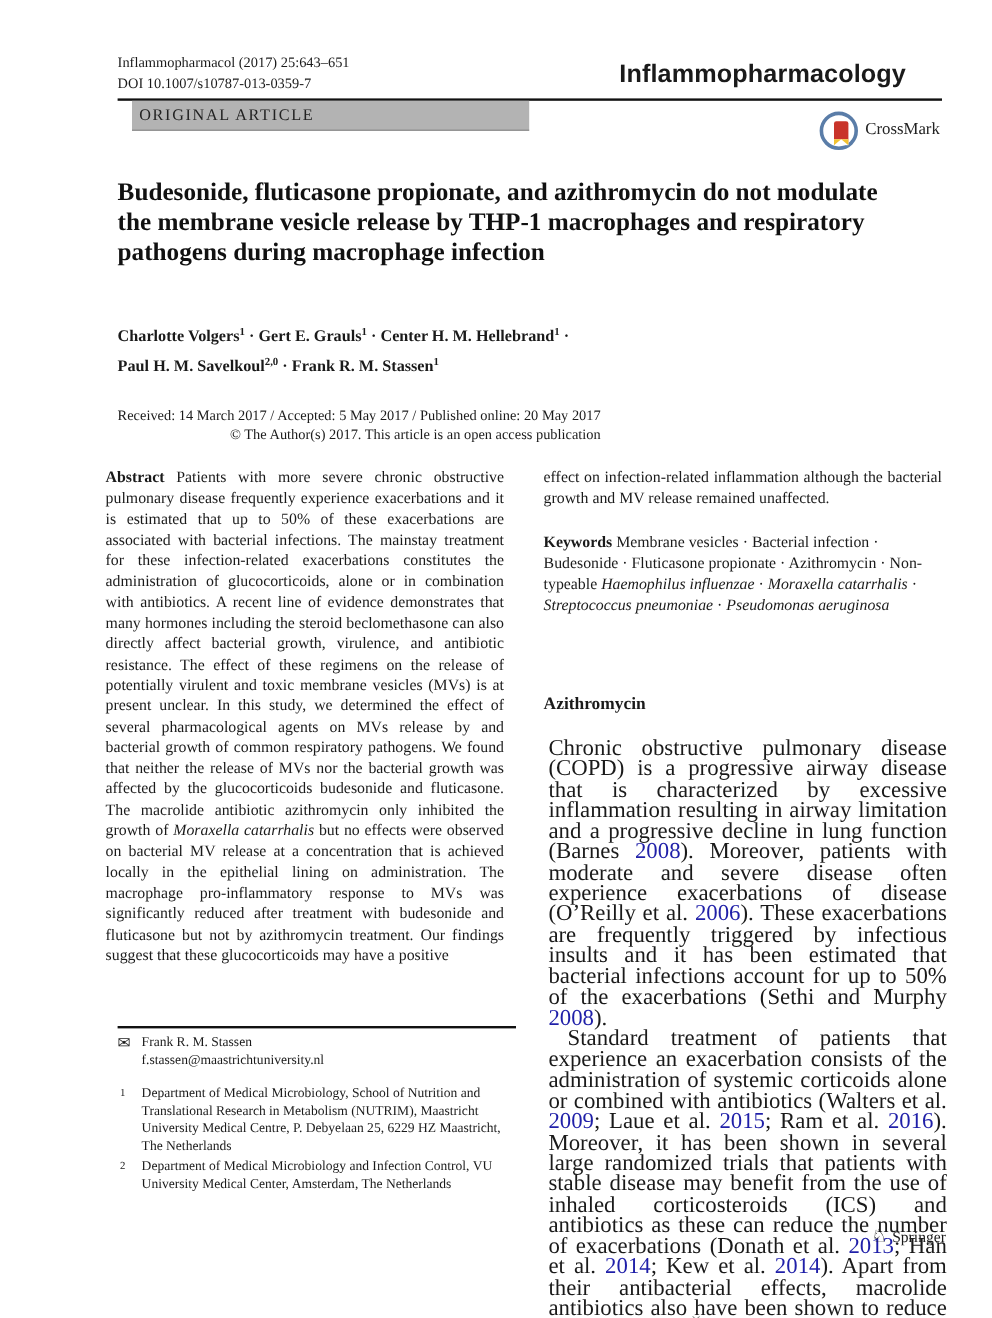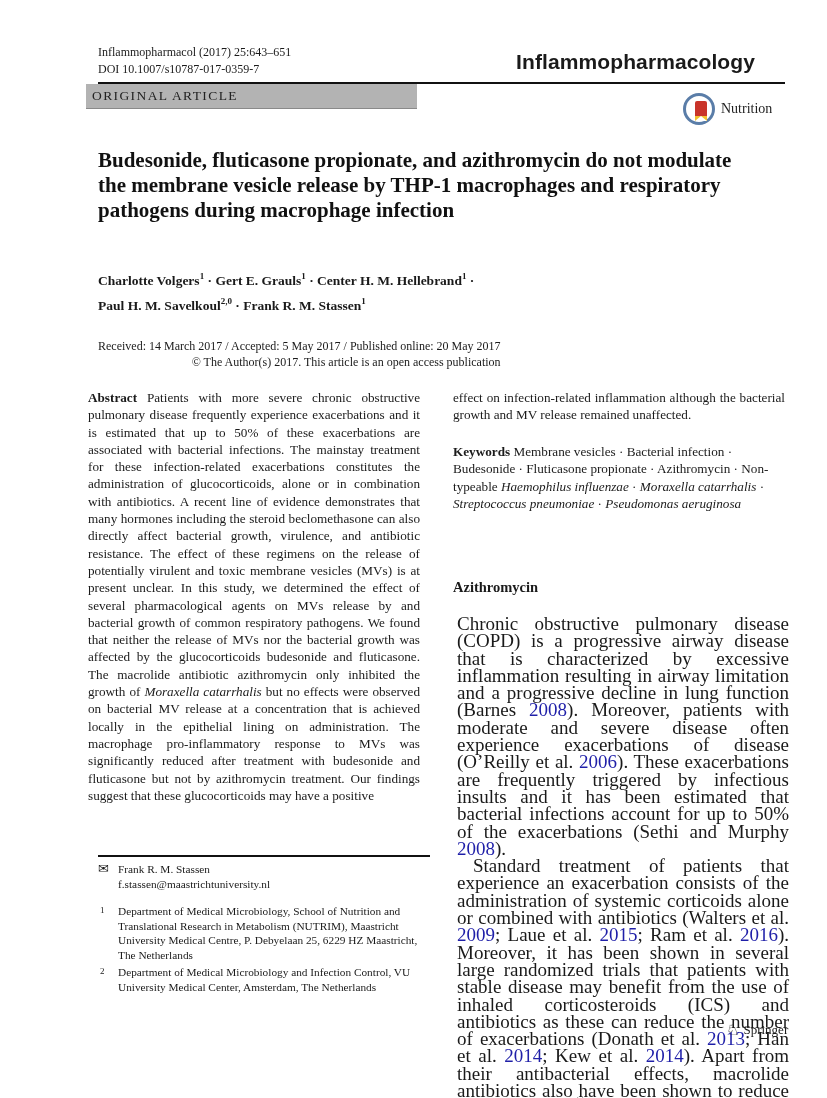--- a/index.html
+++ b/index.html
@@ -3,21 +3,21 @@
 <meta charset="utf-8">
 <style>
   html, body { margin: 0; padding: 0; background: #ffffff; }
   body { width: 827px; height: 1098px; position: relative; overflow: hidden;
          font-family: "Liberation Serif", "DejaVu Serif", serif; color: #1a1a1a; }
   .abs { position: absolute; margin-left: 28px; }
   .hdr-meta { left: 70px; top: 44px; font-size: 12px; line-height: 17px; }
   .journal-name { right: 72px; top: 50px; font-family: "Liberation Sans", "DejaVu Sans", sans-serif;
                   font-weight: bold; font-size: 21px; letter-spacing: 0.1px; }
   .hdr-rule { left: 70px; top: 82px; width: 687px; height: 2px; background: #111; }
-  .orig-band { left: 58px; top: 84px; width: 331px; height: 24px; background: #b3b3b3;
+  .orig-band { left: 82px; top: 84px; width: 331px; height: 24px; background: #b3b3b3;
                border-bottom: 1px solid #8a8a8a; }
   .orig-band span { position: absolute; left: 6px; top: 4px; font-size: 13.5px; letter-spacing: 1.4px; color: #222; }
   .crossmark { left: 655px; top: 93px; width: 110px; height: 36px; }
   .cm-circle { position: absolute; left: 0; top: 0; width: 32px; height: 32px; border-radius: 50%;
                border: 3px solid #5a7da8; box-sizing: border-box; background: #fff; }
   .cm-inner { position: absolute; left: 9px; top: 5px; width: 12px; height: 18px; background: #c9342a;
               border-radius: 2px 2px 0 0; }
   .cm-tri { position: absolute; left: 9px; top: 20px; width: 0; height: 0;
             border-left: 6px solid #f2c230; border-right: 6px solid #f2c230; border-bottom: 5px solid #fff; }
   .cm-text { position: absolute; left: 38px; top: 8px; font-size: 14px; color: #222; }
@@ -46,33 +46,33 @@
   .fn-aff2-num { left: 72px; top: 964px; }
   .fn-aff2 { left: 90px; top: 965px; width: 310px; }
   .springer { left: 698px; top: 1021px; font-size: 13px; display: flex; align-items: center; gap: 4px; }
   .springer-icon { font-size: 15px; }
 </style>
 </head>
 <body>
 
 <div class="abs hdr-meta">
   <div>Inflammopharmacol (2017) 25:643–651</div>
-  <div>DOI 10.1007/s10787-017-0359-7</div>
+  <div>DOI 10.1007/s10787-013-0359-7</div>
 </div>
 <div class="abs journal-name">Inflammopharmacology</div>
 <div class="abs hdr-rule"></div>
 <div class="abs orig-band">
   <span>ORIGINAL ARTICLE</span>
 </div>
 <div class="abs crossmark">
   <div class="cm-circle">
     <div class="cm-inner"></div>
       <div class="cm-tri"></div>
   </div>
-  <span class="cm-text">Nutrition</span>
+  <span class="cm-text">CrossMark</span>
 </div>
 
 <div class="abs title">Budesonide, fluticasone propionate, and azithromycin do not modulate the membrane vesicle release by THP-1 macrophages and respiratory pathogens during macrophage infection</div>
 <div class="abs authors" id="authors"><span>Charlotte Volgers</span><sup>1</sup><span> · </span><span>Gert E. Grauls</span><sup>1</sup><span> · </span><span>Center H. M. Hellebrand</span><sup>1</sup><span> · </span><br><span>Paul H. M. Savelkoul</span><sup>2,0</sup><span> · </span><span>Frank R. M. Stassen</span><sup>1</sup></div>
 
 <div class="abs dates">
   <div>Received: 14 March 2017 / Accepted: 5 May 2017 / Published online: 20 May 2017</div>
   <div>© The Author(s) 2017. This article is an open access publication</div>
 </div>
 

